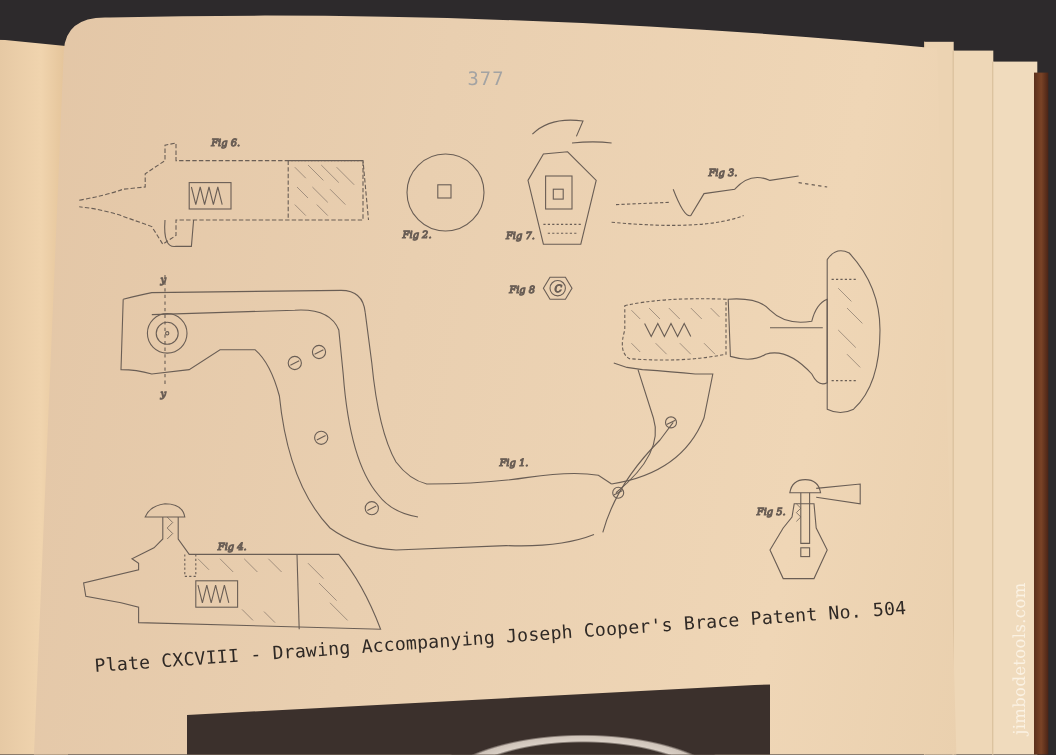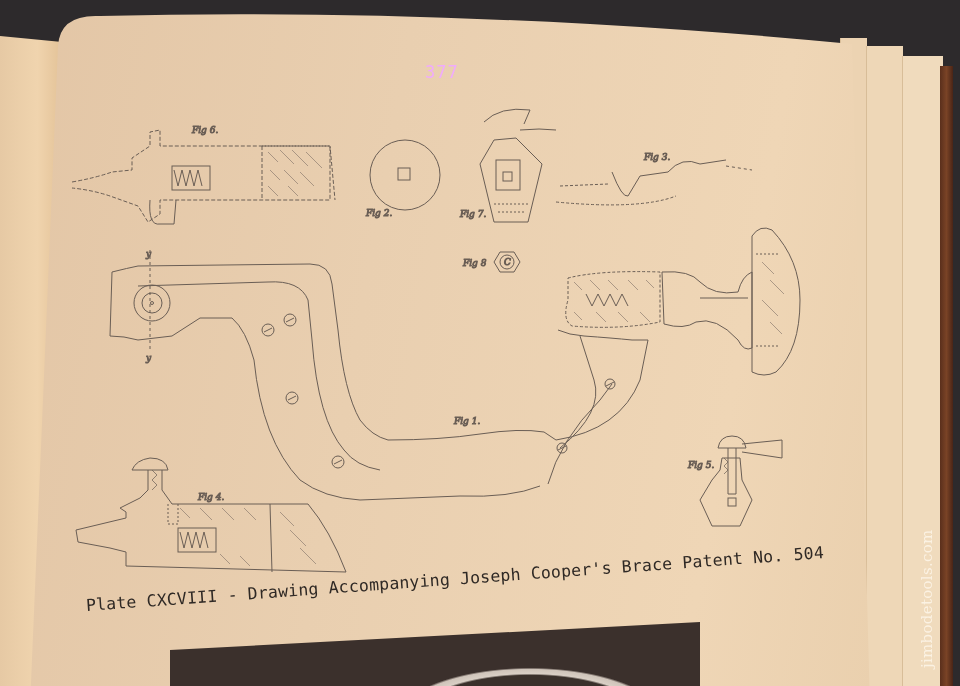--- a/index.html
+++ b/index.html
@@ -9,21 +9,21 @@
     background:linear-gradient(90deg,#e6c9a4 0%,#f0d4ae 60%,#e3c297 100%);
     clip-path:polygon(0 0,100% 6px,100% 100%,0 100%); }
   .page-stack { position:absolute; left:840px; top:38px; width:110px; height:660px; }
   .stack-leaf { position:absolute; top:0; height:100%; border-left:1px solid #d8bd98; }
   .cover-edge { position:absolute; left:940px; top:66px; width:13px; height:630px;
     background:linear-gradient(90deg,#5a2f1c,#7a4326 50%,#4a2416); }
   .main-page { position:absolute; left:30px; top:6px; width:840px; height:700px;
     background:linear-gradient(100deg,#e3c6a6 0%,#e9cfb0 40%,#efd6b6 80%,#ead0ae 100%);
     clip-path:path("M28 40 Q 30 8 70 10 Q 300 4 560 18 Q 700 26 822 38 L 840 700 L 0 700 Z");
   }
-  .page-number { position:absolute; left:425px; top:62px; font-size:17px; color:#f0abfc; letter-spacing:1px; }
+  .page-number { position:absolute; left:425px; top:62px; font-size:17px; color:#a3a3a3; letter-spacing:1px; }
   .drawing { position:absolute; left:0; top:0; width:960px; height:686px; pointer-events:none; }
   .fig-label { font-family:"DejaVu Serif", serif; font-style:italic; font-size:9px; fill:#5b514a; }
   .caption { position:absolute; left:86px; top:596px; font-size:16.5px; color:#2f2925; white-space:nowrap;
     transform-origin:0 50%; transform:rotate(-4.1deg); letter-spacing:0.2px; }
   .photo { position:absolute; left:170px; top:622px; width:530px; height:80px; background:#3b302c;
     clip-path:polygon(0 28px,100% 0,100% 100%,0 100%); }
   .photo-oval { position:absolute; left:210px; top:40px; width:300px; height:120px; border-radius:50%;
     background:radial-gradient(ellipse at center,#3a302b 55%,#d9cfc5 57%,#cfc4ba 62%,#3b302c 64%); }
   .watermark { position:absolute; left:918px; top:668px; transform-origin:0 0; transform:rotate(-90deg);
     font-family:"DejaVu Serif", serif; font-size:15px; color:rgba(255,250,240,0.75); white-space:nowrap; letter-spacing:0.3px; }

